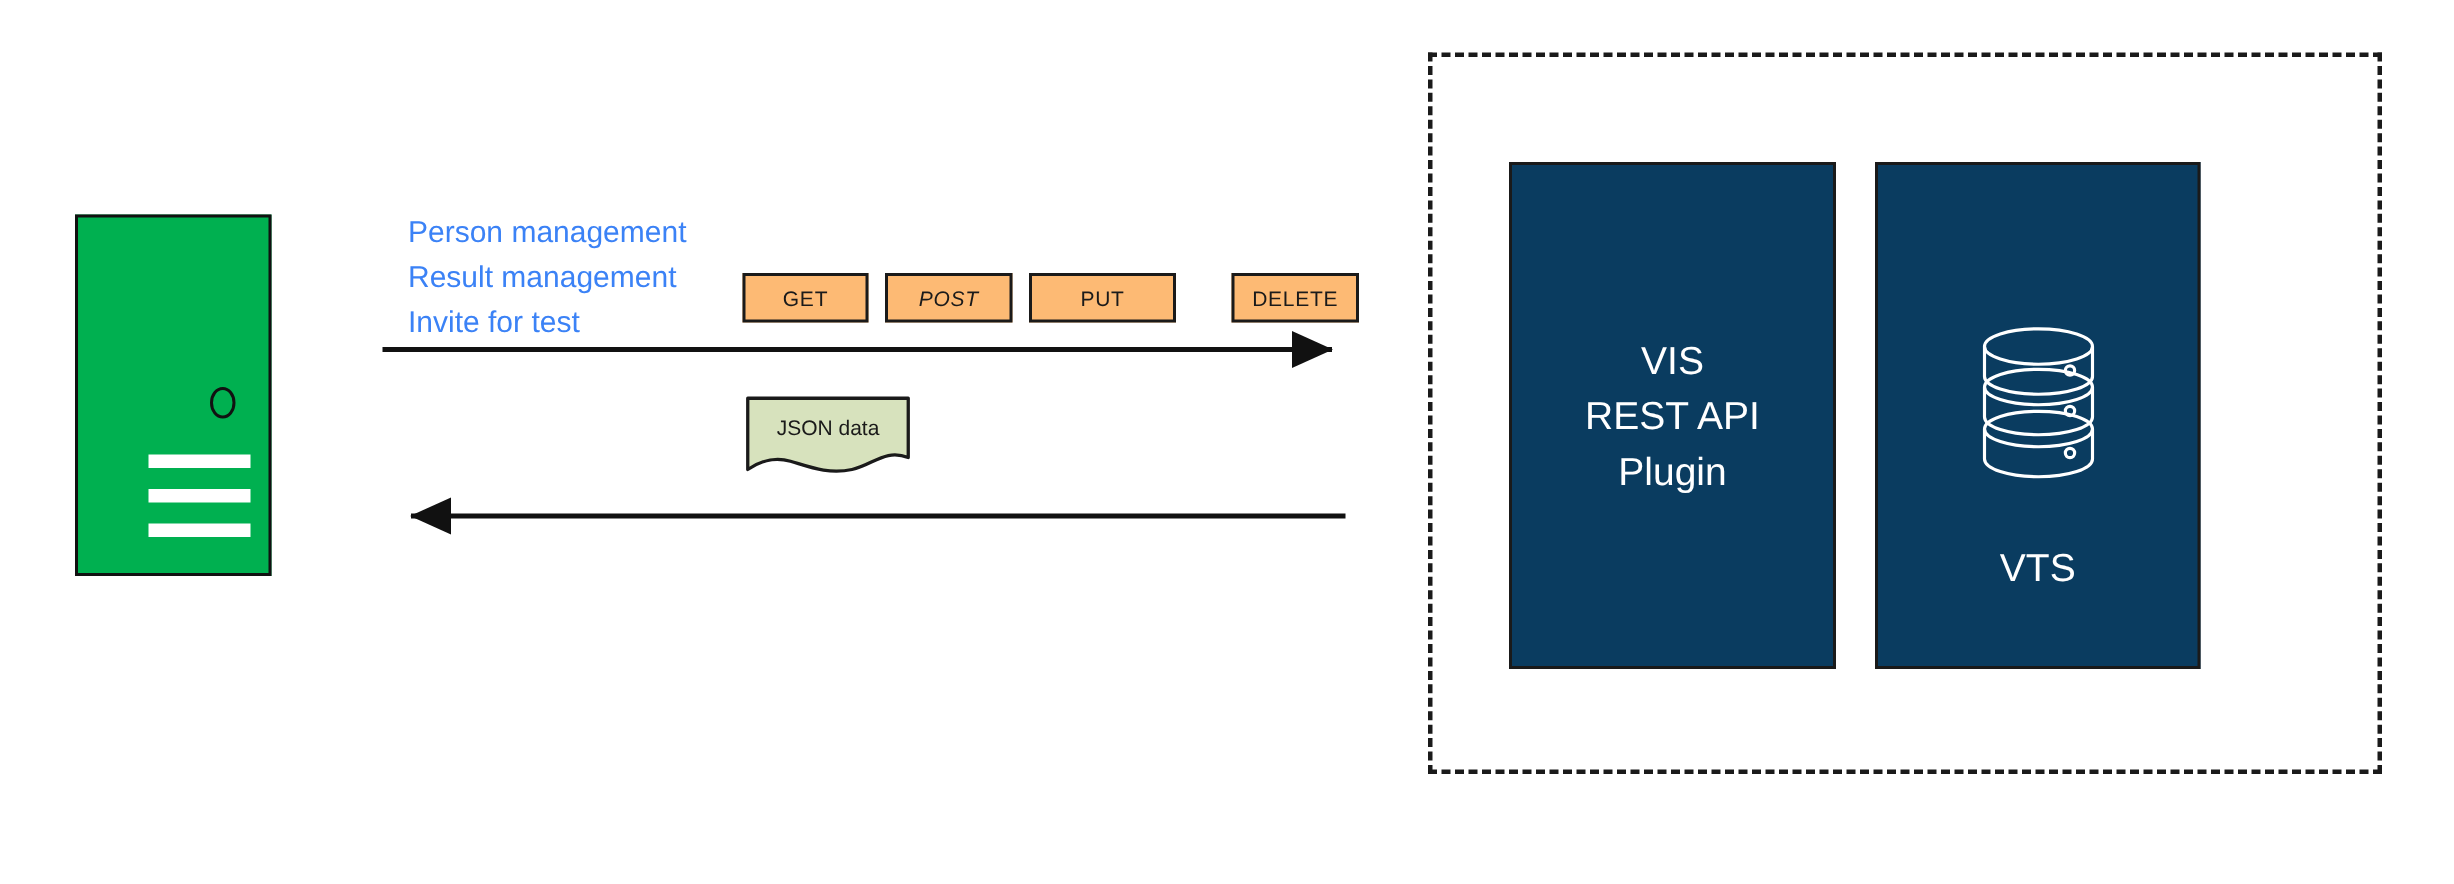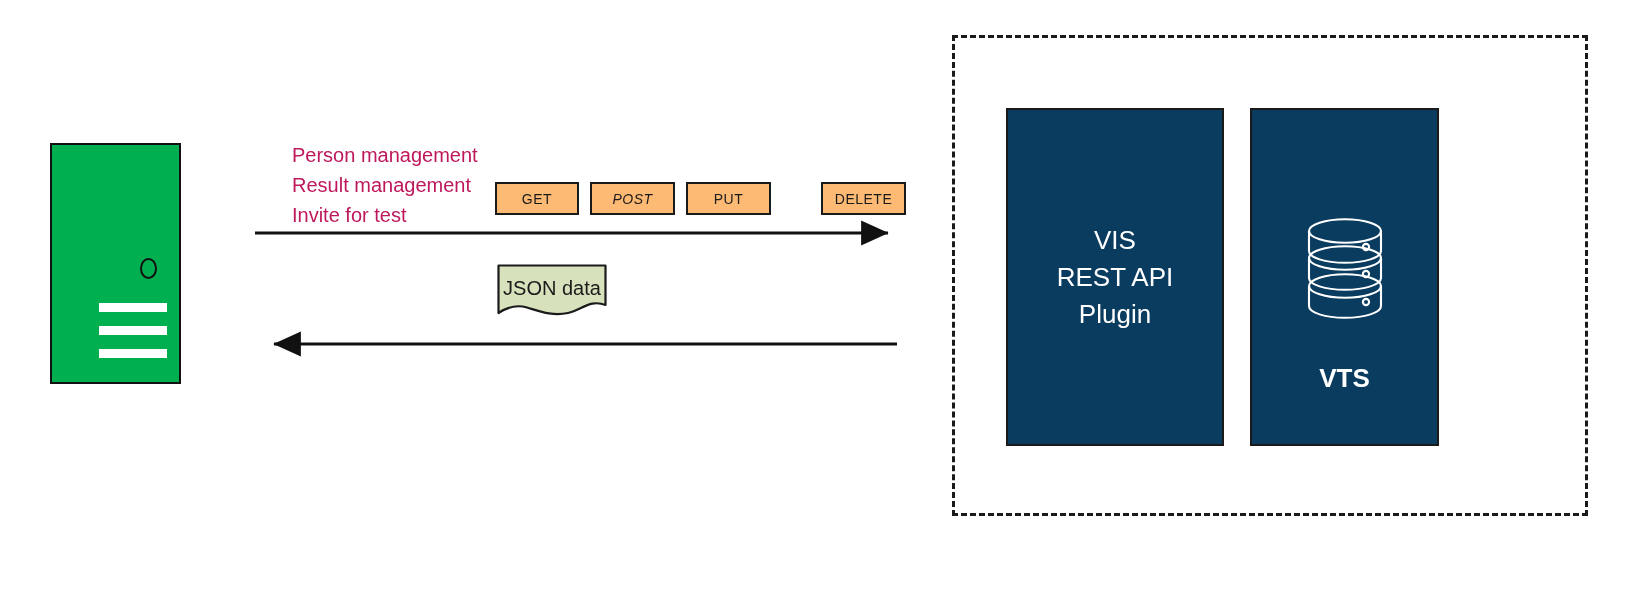--- a/index.html
+++ b/index.html
@@ -66,43 +66,42 @@
     margin-bottom: 14px;
   }
 
   
   .req-labels {
     position: absolute;
     left: 272px;
     top: 140px;
     font-size: 20px;
     line-height: 30px;
-    color: #be185d;
+    color: #3b82f6;
     white-space: pre-line;
-    margin-left: 20px;
   }
 
   
   .method-chip {
     position: absolute;
     top: 182px;
     height: 33px;
     background: #fdba74;
     border: 2px solid #1a1a1a;
     box-sizing: border-box;
     color: #1a1a1a;
     font-size: 14px;
     display: flex;
     align-items: center;
     justify-content: center;
     letter-spacing: 0.5px;
   }
   .chip-0 { left: 495px;  width: 84px; }
   .chip-1 { left: 590px;  width: 85px; font-style: italic; }
-  .chip-2 { left: 686px;  width: 85px; }
+  .chip-2 { left: 686px;  width: 98px; }
   .chip-3 { left: 782px;  width: 85px; margin-left: 39px; }
 
   
   .arrow-svg {
     position: absolute;
     left: 0;
     top: 0;
     width: 1636px;
     height: 589px;
     pointer-events: none;
@@ -116,21 +115,21 @@
     width: 110px;
     height: 54px;
   }
   .json-doc svg { display: block; }
   .json-doc-label {
     position: absolute;
     left: 0;
     top: 13px;
     width: 110px;
     text-align: center;
-    font-size: 20px;
+    font-size: 14px;
     color: #1a1a1a;
   }
 
   
   .boundary {
     position: absolute;
     left: 952px;
     top: 35px;
     width: 636px;
     height: 481px;
@@ -147,23 +146,22 @@
   }
   .box-vis {
     left: 1006px;
     top: 108px;
     width: 218px;
     height: 338px;
   }
   .box-vts {
     left: 1250px;
     top: 108px;
-    width: 189px;
+    width: 217px;
     height: 338px;
-    font-weight: bold;
   }
   .navy-title {
     position: absolute;
     left: 0;
     width: 100%;
     text-align: center;
     color: #ffffff;
     font-size: 26px;
     line-height: 37px;
     white-space: pre-line;

